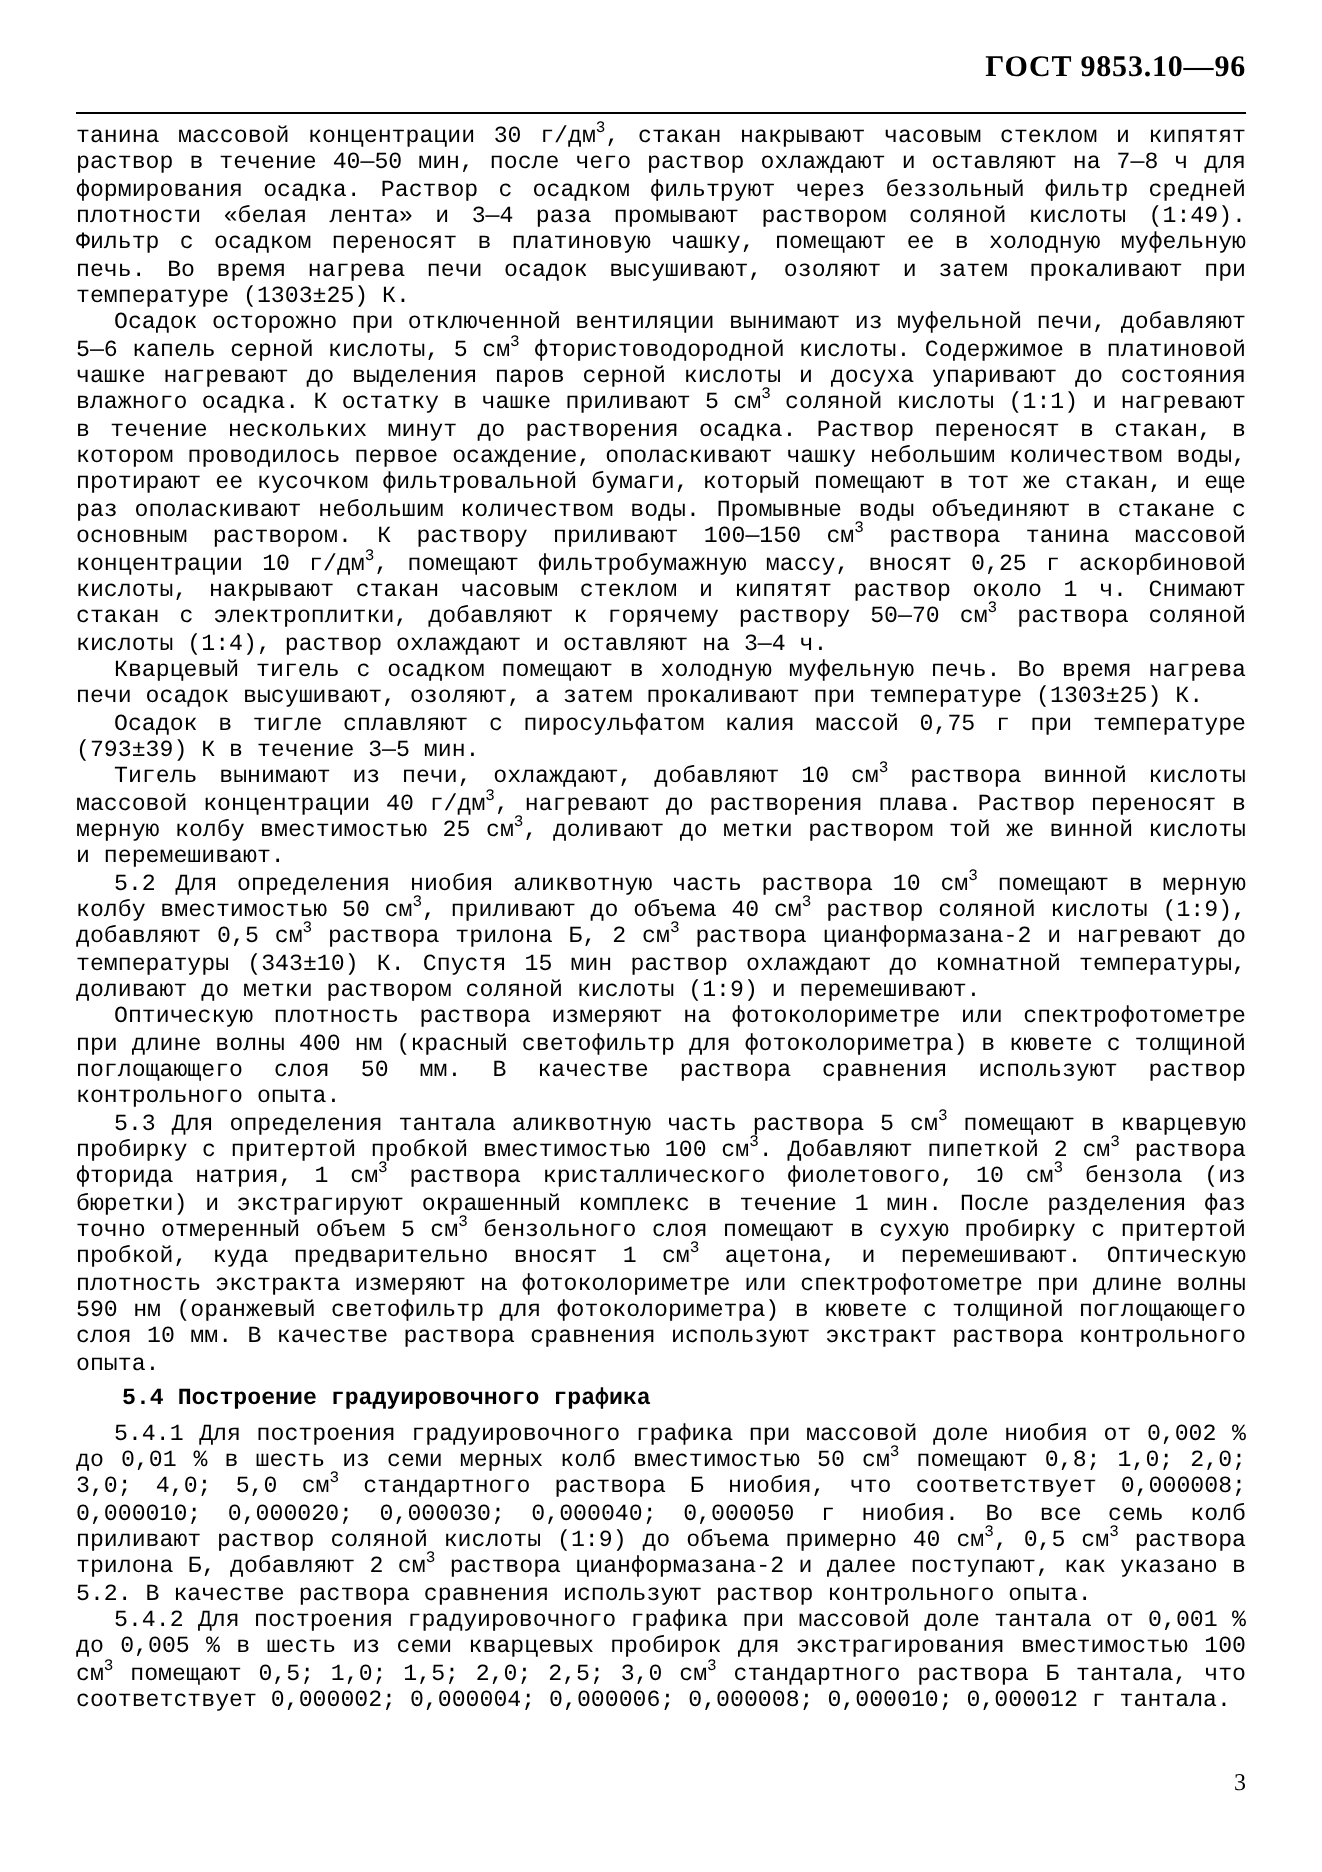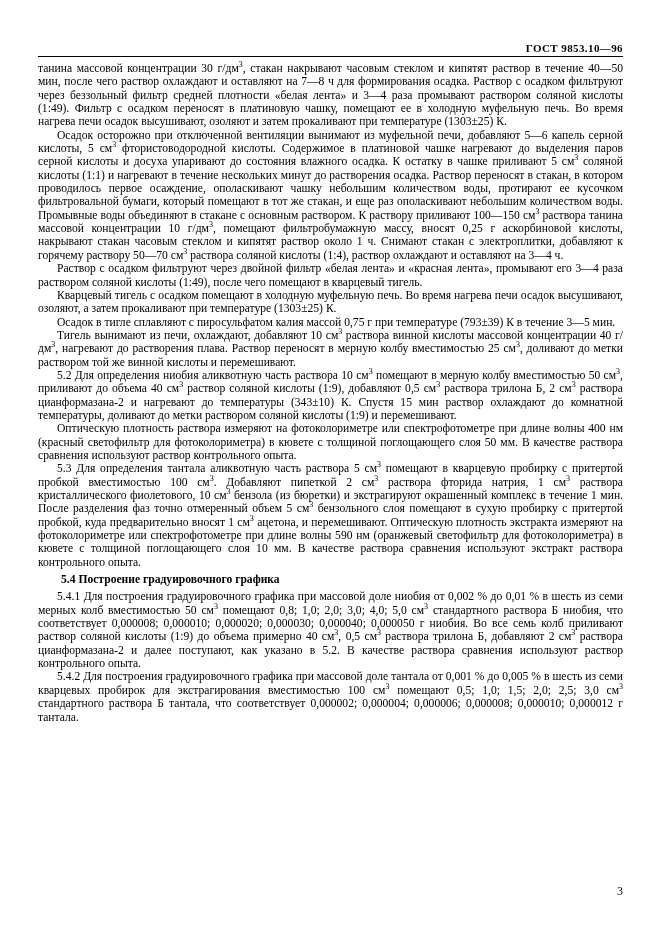--- a/index.html
+++ b/index.html
@@ -16,41 +16,42 @@
   }
   .page {
     position: relative;
     width: 661px;
     height: 936px;
     box-sizing: border-box;
     padding: 0;
   }
   .header {
     position: absolute;
-    top: 42px;
+    top: 26px;
     right: 38px;
     font-family: "Liberation Serif", serif;
-    font-size: 11px;
+    font-size: 15px;
     font-weight: bold;
     letter-spacing: 0.4px;
     text-align: right;
   }
   .header-rule {
     position: absolute;
     top: 56px;
     left: 38px;
     right: 38px;
     border-bottom: 1.1px solid #000;
     height: 0;
   }
   .content {
     position: absolute;
     top: 62px;
     left: 38px;
     width: 585px;
+    font-family: Liberation Mono, monospace;
   }
   p {
     margin: 0;
     font-size: 11.6px;
     line-height: 13.35px;
     text-align: justify;
     text-justify: inter-word;
     hyphens: manual;
   }
   p.ind {
@@ -80,21 +81,20 @@
 <body>
 
 <div class="page">
 
   <div class="header">ГОСТ 9853.10—96</div>
   <div class="header-rule"></div>
 
   <div class="content">
     <p class="p0">танина массовой концентрации 30 г/дм<sup>3</sup>, стакан накрывают часовым стеклом и кипятят раствор в течение 40—50 мин, после чего раствор охлаждают и оставляют на 7—8 ч для формирования осадка. Раствор с осадком фильтруют через беззольный фильтр средней плотности «белая лента» и 3—4 раза промывают раствором соляной кислоты (1:49). Фильтр с осадком переносят в платиновую чашку, помещают ее в холодную муфельную печь. Во время нагрева печи осадок высушивают, озоляют и затем прокаливают при температуре (1303±25) К.</p>
     <p class="ind">Осадок осторожно при отключенной вентиляции вынимают из муфельной печи, добавляют 5—6 капель серной кислоты, 5 см<sup>3</sup> фтористоводородной кислоты. Содержимое в платиновой чашке нагревают до выделения паров серной кислоты и досуха упаривают до состояния влажного осадка. К остатку в чашке приливают 5 см<sup>3</sup> соляной кислоты (1:1) и нагревают в течение нескольких минут до растворения осадка. Раствор переносят в стакан, в котором проводилось первое осаждение, ополаскивают чашку небольшим количеством воды, протирают ее кусочком фильтровальной бумаги, который помещают в тот же стакан, и еще раз ополаскивают небольшим количеством воды. Промывные воды объединяют в стакане с основным раствором. К раствору приливают 100—150 см<sup>3</sup> раствора танина массовой концентрации 10 г/дм<sup>3</sup>, помещают фильтробумажную массу, вносят 0,25 г аскорбиновой кислоты, накрывают стакан часовым стеклом и кипятят раствор около 1 ч. Снимают стакан с электроплитки, добавляют к горячему раствору 50—70 см<sup>3</sup> раствора соляной кислоты (1:4), раствор охлаждают и оставляют на 3—4 ч.</p>
-    <p class="ind">Раствор с осадком фильтруют через двойной фильтр «белая лента» и «красная лента», промывают его 3—4 раза раствором соляной кислоты (1:49), после чего помещают в кварцевый тигель.</p>
     <p class="ind">Кварцевый тигель с осадком помещают в холодную муфельную печь. Во время нагрева печи осадок высушивают, озоляют, а затем прокаливают при температуре (1303±25) К.</p>
     <p class="ind">Осадок в тигле сплавляют с пиросульфатом калия массой 0,75 г при температуре (793±39) К в течение 3—5 мин.</p>
     <p class="ind">Тигель вынимают из печи, охлаждают, добавляют 10 см<sup>3</sup> раствора винной кислоты массовой концентрации 40 г/дм<sup>3</sup>, нагревают до растворения плава. Раствор переносят в мерную колбу вместимостью 25 см<sup>3</sup>, доливают до метки раствором той же винной кислоты и перемешивают.</p>
     <p class="ind">5.2 Для определения ниобия аликвотную часть раствора 10 см<sup>3</sup> помещают в мерную колбу вместимостью 50 см<sup>3</sup>, приливают до объема 40 см<sup>3</sup> раствор соляной кислоты (1:9), добавляют 0,5 см<sup>3</sup> раствора трилона Б, 2 см<sup>3</sup> раствора цианформазана-2 и нагревают до температуры (343±10) К. Спустя 15 мин раствор охлаждают до комнатной температуры, доливают до метки раствором соляной кислоты (1:9) и перемешивают.</p>
     <p class="ind">Оптическую плотность раствора измеряют на фотоколориметре или спектрофотометре при длине волны 400 нм (красный светофильтр для фотоколориметра) в кювете с толщиной поглощающего слоя 50 мм. В качестве раствора сравнения используют раствор контрольного опыта.</p>
     <p class="ind">5.3 Для определения тантала аликвотную часть раствора 5 см<sup>3</sup> помещают в кварцевую пробирку с притертой пробкой вместимостью 100 см<sup>3</sup>. Добавляют пипеткой 2 см<sup>3</sup> раствора фторида натрия, 1 см<sup>3</sup> раствора кристаллического фиолетового, 10 см<sup>3</sup> бензола (из бюретки) и экстрагируют окрашенный комплекс в течение 1 мин. После разделения фаз точно отмеренный объем 5 см<sup>3</sup> бензольного слоя помещают в сухую пробирку с притертой пробкой, куда предварительно вносят 1 см<sup>3</sup> ацетона, и перемешивают. Оптическую плотность экстракта измеряют на фотоколориметре или спектрофотометре при длине волны 590 нм (оранжевый светофильтр для фотоколориметра) в кювете с толщиной поглощающего слоя 10 мм. В качестве раствора сравнения используют экстракт раствора контрольного опыта.</p>
 
     <p class="sect-title">5.4 Построение градуировочного графика</p>
     <p class="ind">5.4.1 Для построения градуировочного графика при массовой доле ниобия от 0,002 % до 0,01 % в шесть из семи мерных колб вместимостью 50 см<sup>3</sup> помещают 0,8; 1,0; 2,0; 3,0; 4,0; 5,0 см<sup>3</sup> стандартного раствора Б ниобия, что соответствует 0,000008; 0,000010; 0,000020; 0,000030; 0,000040; 0,000050 г ниобия. Во все семь колб приливают раствор соляной кислоты (1:9) до объема примерно 40 см<sup>3</sup>, 0,5 см<sup>3</sup> раствора трилона Б, добавляют 2 см<sup>3</sup> раствора цианформазана-2 и далее поступают, как указано в 5.2. В качестве раствора сравнения используют раствор контрольного опыта.</p>
     <p class="ind">5.4.2 Для построения градуировочного графика при массовой доле тантала от 0,001 % до 0,005 % в шесть из семи кварцевых пробирок для экстрагирования вместимостью 100 см<sup>3</sup> помещают 0,5; 1,0; 1,5; 2,0; 2,5; 3,0 см<sup>3</sup> стандартного раствора Б тантала, что соответствует 0,000002; 0,000004; 0,000006; 0,000008; 0,000010; 0,000012 г тантала.</p>

